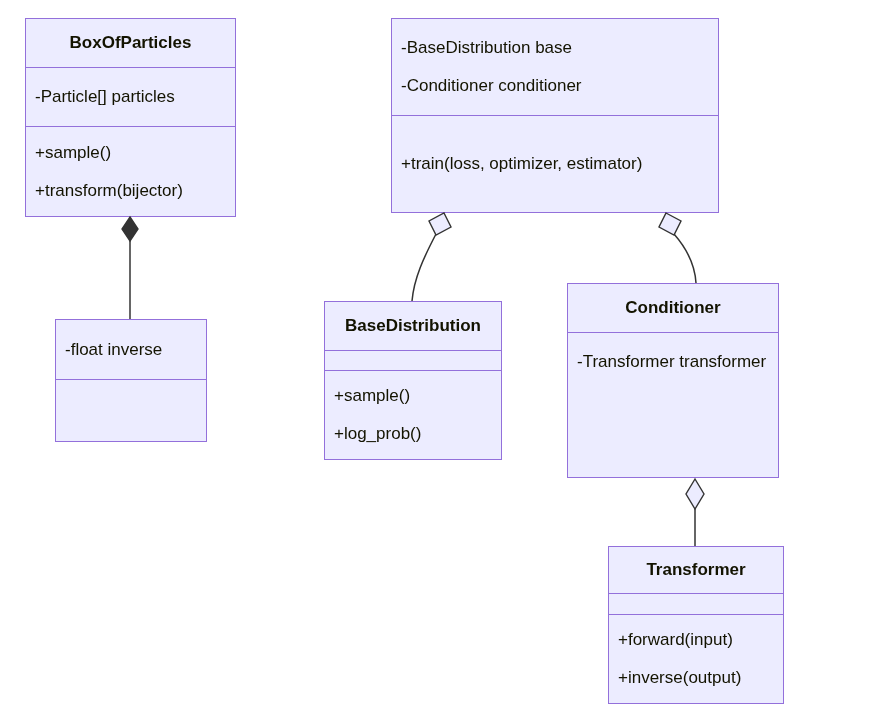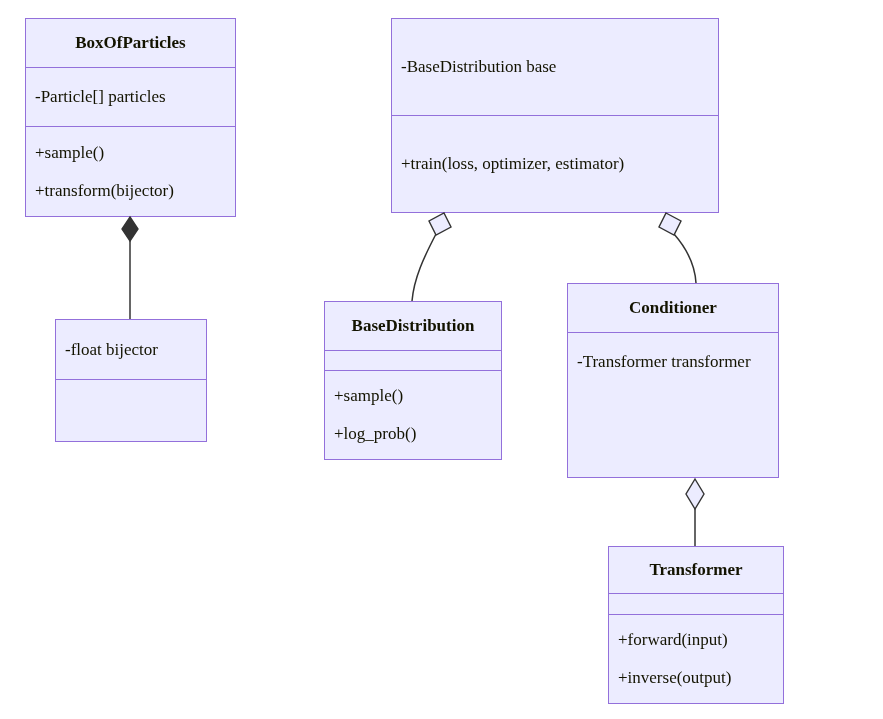--- a/index.html
+++ b/index.html
@@ -44,21 +44,20 @@
   }
 
   .class-box {
     position: absolute;
     z-index: 1;
     background: var(--color-fill);
     border: 1px solid var(--color-border);
     color: var(--color-text);
     display: flex;
     flex-direction: column;
-    font-family: Liberation Serif, serif;
   }
   .cmp { border-bottom: 1px solid var(--color-border); }
   .cmp:last-child { border-bottom: none; }
   .title {
     display: flex;
     align-items: center;
     justify-content: center;
     font-weight: bold;
     font-size: 17px;
   }
@@ -129,29 +128,30 @@
     </div>
     <div class="cmp methods">
       <div class="member">+sample()</div>
       <div class="member">+transform(bijector)</div>
     </div>
   </div>
 
   <div class="class-box" id="cls-bijector">
     <div class="cmp attrs">
       <div class="member">-BaseDistribution base</div>
+      <div class="member">-Conditioner conditioner</div>
     </div>
     <div class="cmp methods">
       <div class="member">+train(loss, optimizer, estimator)</div>
     </div>
   </div>
 
   <div class="class-box" id="cls-particle">
     <div class="cmp attrs">
-      <div class="member">-float bijector</div>
+      <div class="member">-float inverse</div>
     </div>
     <div class="cmp methods"></div>
   </div>
 
   <div class="class-box" id="cls-basedistribution">
     <div class="cmp title">BaseDistribution</div>
     <div class="cmp attrs"></div>
     <div class="cmp methods">
       <div class="member">+sample()</div>
       <div class="member">+log_prob()</div>

